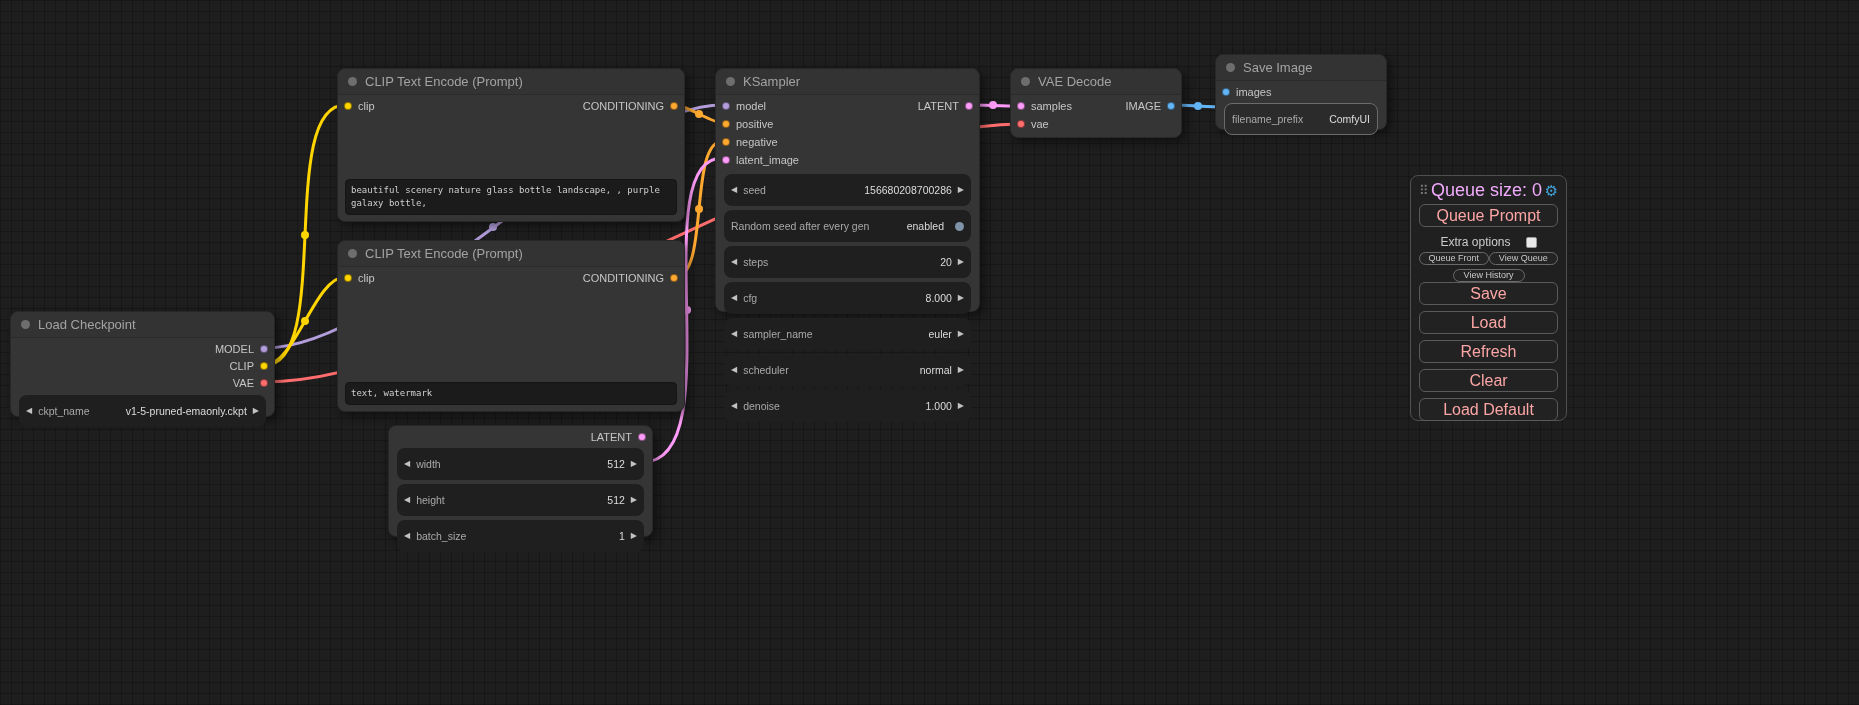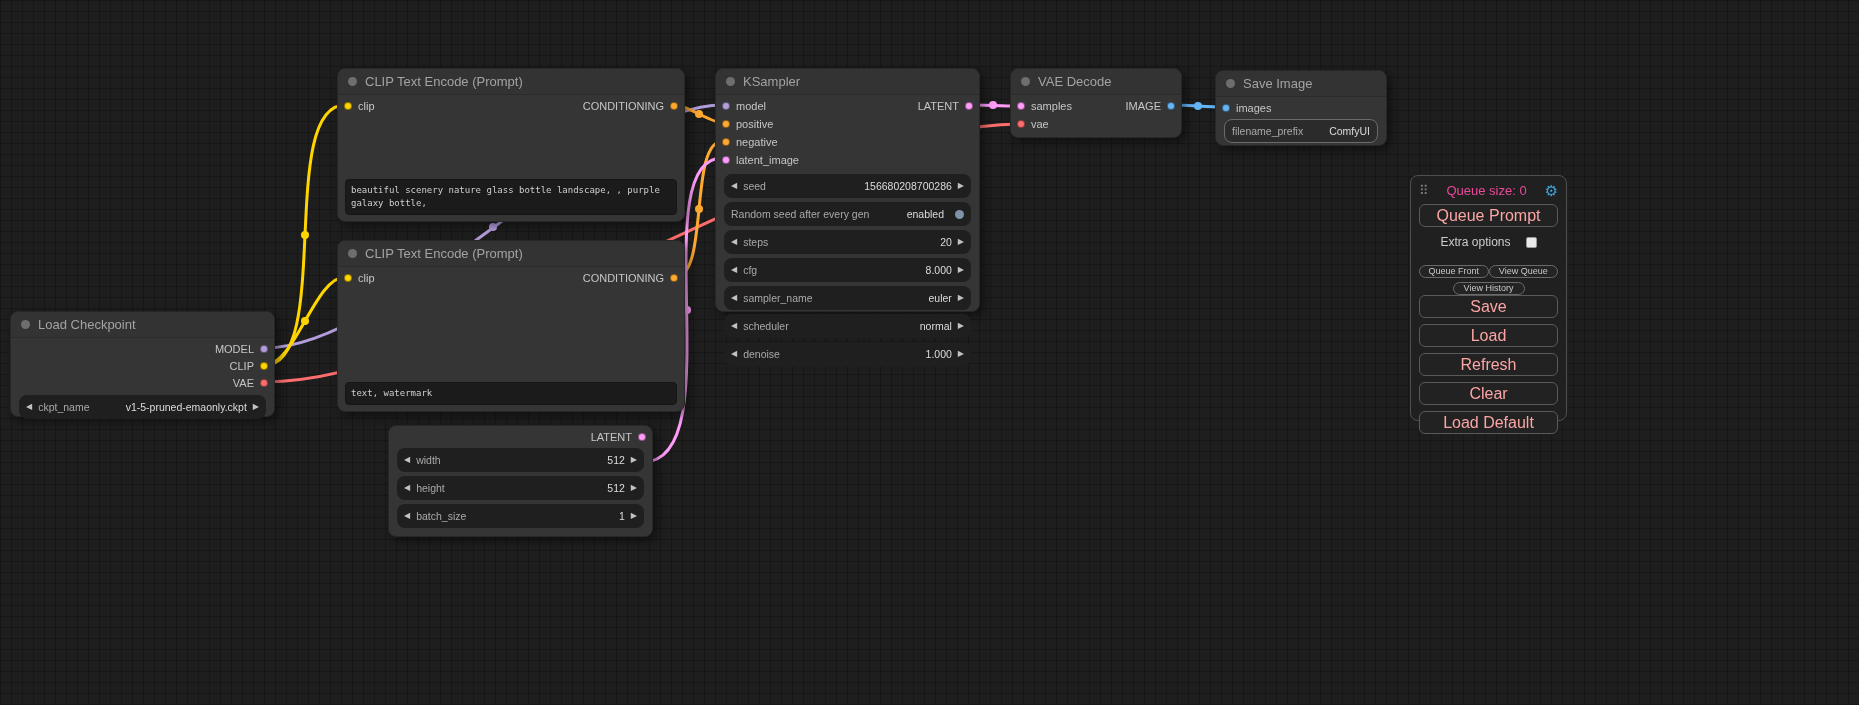--- a/index.html
+++ b/index.html
@@ -16,43 +16,43 @@
   .ntitle{height:26px;display:flex;align-items:center;gap:8px;padding:0 10px;background:#333333;
           border-radius:8px 8px 0 0;border-bottom:1px solid rgba(0,0,0,.15)}
   .tdot{width:9px;height:9px;border-radius:50%;background:#6e6e6e;flex:none}
   .ttext{font-size:13px;color:#a3a3a3;white-space:nowrap}
   .srow{display:flex;align-items:center;height:18px;padding:0 6px;font-size:11px;color:#c6c6c6;margin-top:0}
   .srow.first{margin-top:2px}
   .h17{height:17px}
   .sin{display:flex;align-items:center;gap:6px}
   .sout{display:flex;align-items:center;gap:6px;margin-left:auto}
   .sdot{width:8px;height:8px;border-radius:50%;flex:none;border:1px solid rgba(0,0,0,.45)}
-  .widget{height:24px;margin:0 8px 4px;background:#1f1f1f;border-radius:8px;display:flex;align-items:center;
+  .widget{height:32px;margin:0 8px 4px;background:#1f1f1f;border-radius:8px;display:flex;align-items:center;
           padding:0 7px;font-size:10.5px;color:#a9a9a9;gap:6px}
   .widget .arr{color:#c2c2c2;font-size:8px;flex:none;line-height:16px}
   .widget .wl{white-space:nowrap}
   .widget .wv{margin-left:auto;color:#dcdcdc;white-space:nowrap}
   .widget.toggle .knob{width:9px;height:9px;border-radius:50%;background:var(--toggle-knob,#7e92a8);flex:none;margin-left:5px}
   .widget.boxed{background:#2b2b2b;border:1px solid #6b6b6b}
   .ta{position:absolute;left:7px;right:7px;bottom:6px;background:#1b1b1b;border:1px solid #151515;border-radius:4px;
       padding:4px 5px;font-family:"DejaVu Sans Mono",monospace;font-size:9px;line-height:13px;color:#cfcfcf;
       white-space:pre-wrap;overflow:hidden}
   
   #queue-panel{position:absolute;left:1410px;top:175px;width:157px;height:246px;z-index:3;background:#202020;
                border:1px solid #4f4f4f;border-radius:8px;padding:6px 8px}
   .qheader{display:flex;align-items:center;justify-content:space-between;height:16px}
   .qhandle{color:#7a7a7a;font-size:13px;line-height:13px}
-  .qsize{color:#ec4899;font-size:13px}
+  .qsize{color:#f0abfc;font-size:18px}
   .qgear{color:var(--accent-blue,#41a0d8);font-size:15px;line-height:15px}
   .qbtn{display:block;width:100%;height:23px;background:#222222;border:1px solid #5a5a5a;border-radius:6px;
         color:#fca5a5;font-size:16px;text-align:center;line-height:21px;margin-top:6px}
   .qbtn.mt{margin-top:0}
   .extra{display:flex;align-items:center;justify-content:center;gap:15px;margin-top:8px;color:#cccccc;font-size:12px;height:14px}
   .checkbox{width:11px;height:11px;background:#e9e9e9;border:1px solid #9a9a9a;border-radius:2px}
-  .qsmallrow{display:flex;margin-top:16px}
+  .qsmallrow{display:flex;margin-top:3px}
   .qsmall{flex:1;height:13px;border:1px solid #6a6a6a;border-radius:7px;color:#c9c9c9;font-size:9px;
           text-align:center;line-height:11px;background:#242424}
   .qsmall.center{flex:none;width:72px;margin:4px auto 0}
   .qsmallwrap{display:flex;justify-content:flex-end}
 </style>
 </head>
 <body>
 
 <div id="canvas">
 
@@ -263,21 +263,21 @@
         </span>
     </div>
     <div class="srow">
       <span class="sin">
           <span class="sdot" style="background-color: rgb(255, 110, 110);"></span>
           <span>vae</span>
         </span>
     </div>
   </div>
 
-  <div class="node" style="left:1215px;top:70px;width:172px;height:76px">
+  <div class="node" style="left:1215px;top:54px;width:172px;height:76px">
     <div class="ntitle">
       <span class="tdot"></span>
       <span class="ttext">Save Image</span>
     </div>
     <div class="srow first">
       <span class="sin">
           <span class="sdot" style="background-color: rgb(100, 181, 246);"></span>
           <span>images</span>
         </span>
     </div>

